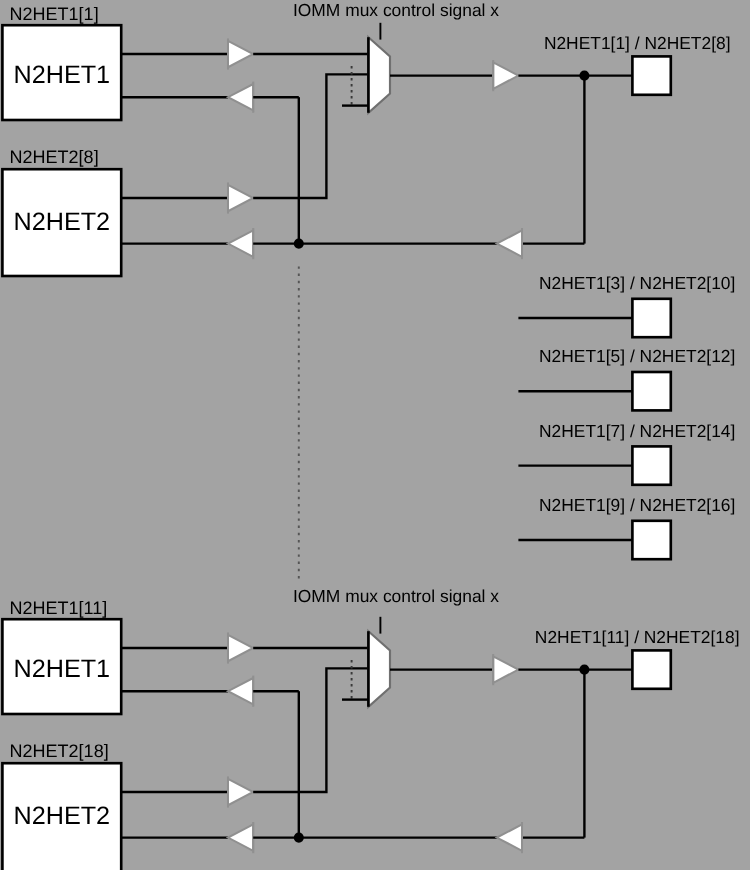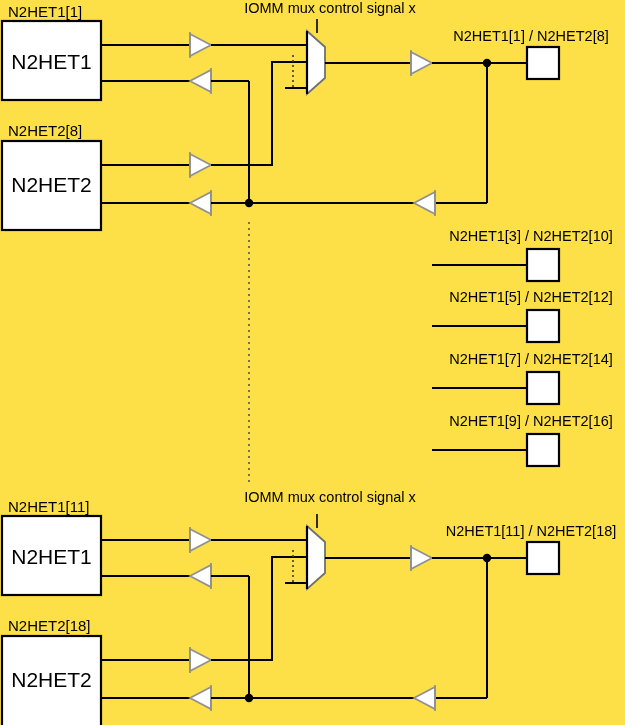--- a/index.html
+++ b/index.html
@@ -7,21 +7,21 @@
     padding: 0;
     background: #ffffff;
   }
   body {
     font-family: "Liberation Sans", sans-serif;
   }
   #diagram-root {
     position: relative;
     width: 625px;
     height: 725px;
-    background: #fde047;
+    background: #a3a3a3;
     overflow: hidden;
   }
   svg.diagram-canvas {
     position: absolute;
     left: 0;
     top: 0;
     width: 625px;
     height: 725px;
     display: block;
   }

